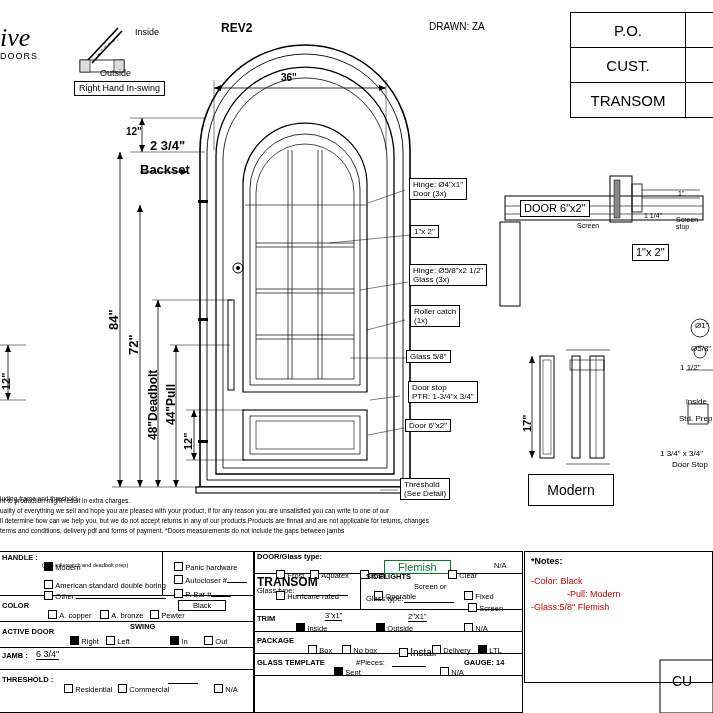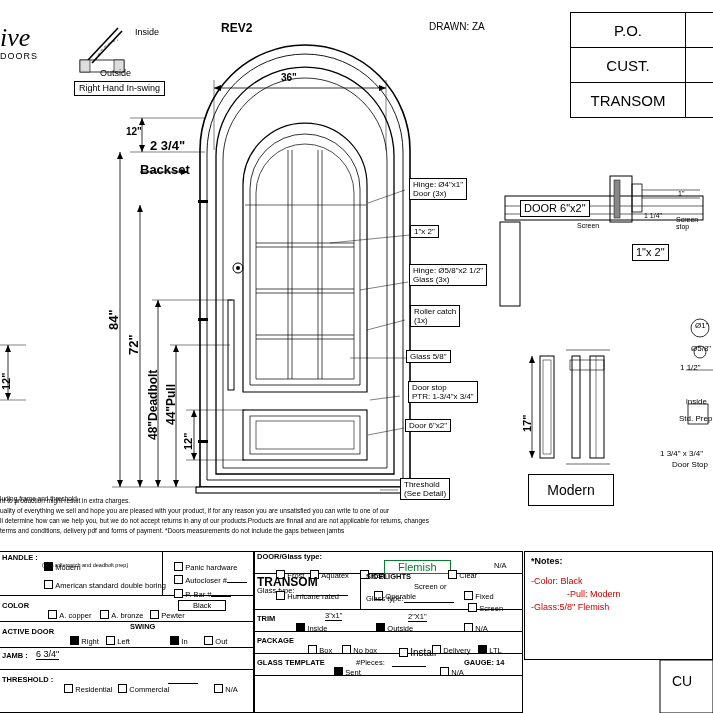--- a/index.html
+++ b/index.html
@@ -21,21 +21,21 @@
   .titleblock{position:absolute;left:570px;top:12px;width:230px;border:1.6px solid #000;border-bottom:none;}
   .tb-row{display:flex;border-bottom:1.6px solid #000;height:34px;}
   .tb-c1{width:114px;display:flex;align-items:center;justify-content:center;font-size:15px;border-right:1.6px solid #000;}
   .tb-c2{flex:1;display:flex;align-items:center;justify-content:center;font-size:15px;}
   
   .form{position:absolute;left:0;top:551px;width:523px;height:162px;}
   .cell{position:absolute;border:1px solid #000;box-sizing:border-box;}
   .cb{display:inline-block;width:7px;height:7px;border:1px solid #000;vertical-align:-1px;margin-right:2px;background:#fff;}
   .cbf{display:inline-block;width:7px;height:7px;border:1px solid #000;vertical-align:-1px;margin-right:2px;background:#000;}
   .u{border-bottom:1px solid #000;display:inline-block;min-width:20px;}
-  .notes{position:absolute;left:524px;top:551px;width:189px;height:109px;border:1px solid #000;box-sizing:border-box;padding:4px 6px;}
+  .notes{position:absolute;left:524px;top:551px;width:189px;height:132px;border:1px solid #000;box-sizing:border-box;padding:4px 6px;}
   .red{color:#cc0000;}
   .green{color:#0a7a2f;}
   .modernbox{position:absolute;left:528px;top:474px;width:84px;height:30px;border:1.5px solid #000;display:flex;align-items:center;justify-content:center;font-size:14px;background:#fff;}
   .dim-text{font-size:10px;font-weight:bold;}
   .rot90{transform:rotate(-90deg);transform-origin:left top;white-space:pre;}
   svg{position:absolute;left:0;top:0;overflow:visible;}
 </style>
 </head>
 <body>
 
@@ -277,20 +277,23 @@
 
   <div class="abs" style="left:0;top:0;width:254px;height:44px;border-bottom:1px solid #000;"></div>
   <div class="abs lbl bold" style="left:2px;top:3px;font-size:7.5px;">HANDLE :</div>
   <div class="abs lbl" style="left:36px;top:3px;font-size:7.5px;">
     <span class="cbf"></span><span>Modern</span>
   </div>
   <div class="abs lbl" style="left:42px;top:12px;font-size:5.5px;">(with rollercatch and deadbolt prep)</div>
   <div class="abs lbl" style="left:36px;top:21px;font-size:7.5px;">
     <span class="cb"></span><span>American standard double boring</span>
   </div>
+  <div class="abs lbl" style="left:36px;top:32px;font-size:7.5px;">
+    <span class="cb"></span><span>Other:</span><span class="u" style="width:90px;"></span>
+  </div>
   <div class="abs" style="left:162px;top:0;width:92px;height:44px;border-left:1px solid #000;"></div>
   <div class="abs lbl" style="left:166px;top:3px;font-size:7.5px;">
     <span class="cb"></span><span>Panic hardware</span>
   </div>
   <div class="abs lbl" style="left:166px;top:16px;font-size:7.5px;">
     <span class="cb"></span><span>Autocloser #</span><span class="u" style="width:16px;"></span>
   </div>
   <div class="abs lbl" style="left:166px;top:30px;font-size:7.5px;">
     <span class="cb"></span><span>P. Bar #</span><span class="u" style="width:20px;"></span>
   </div>

